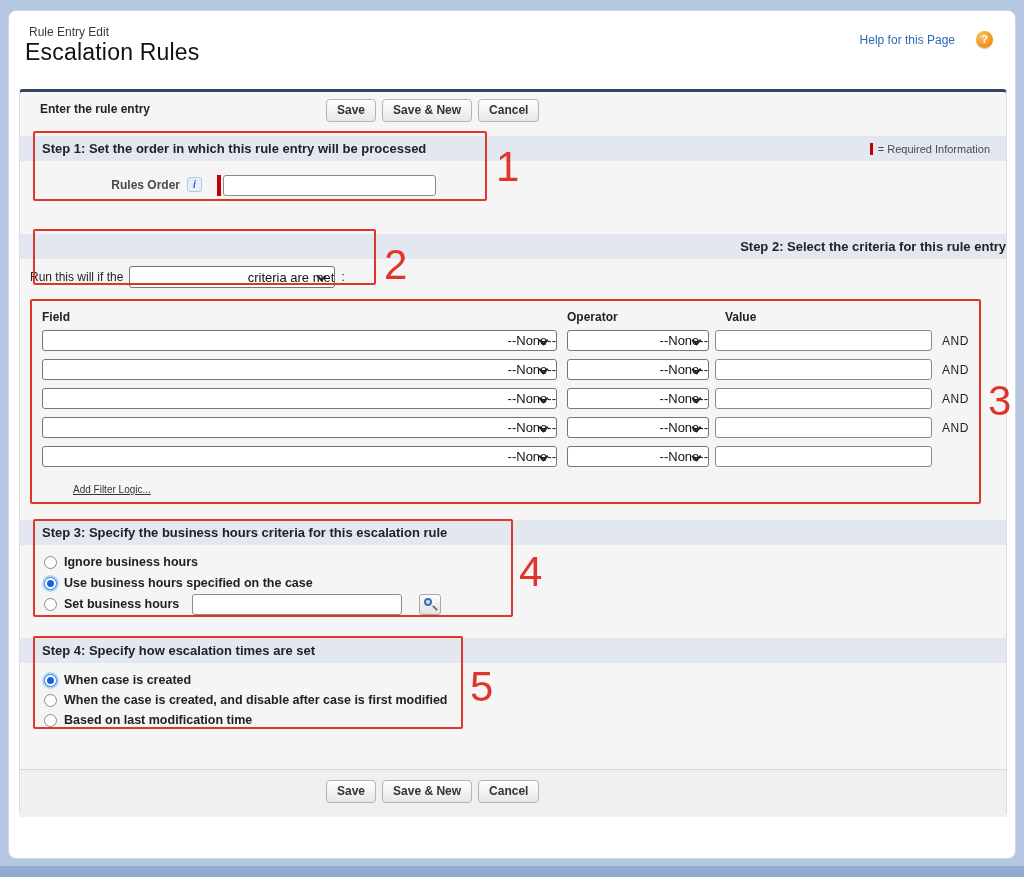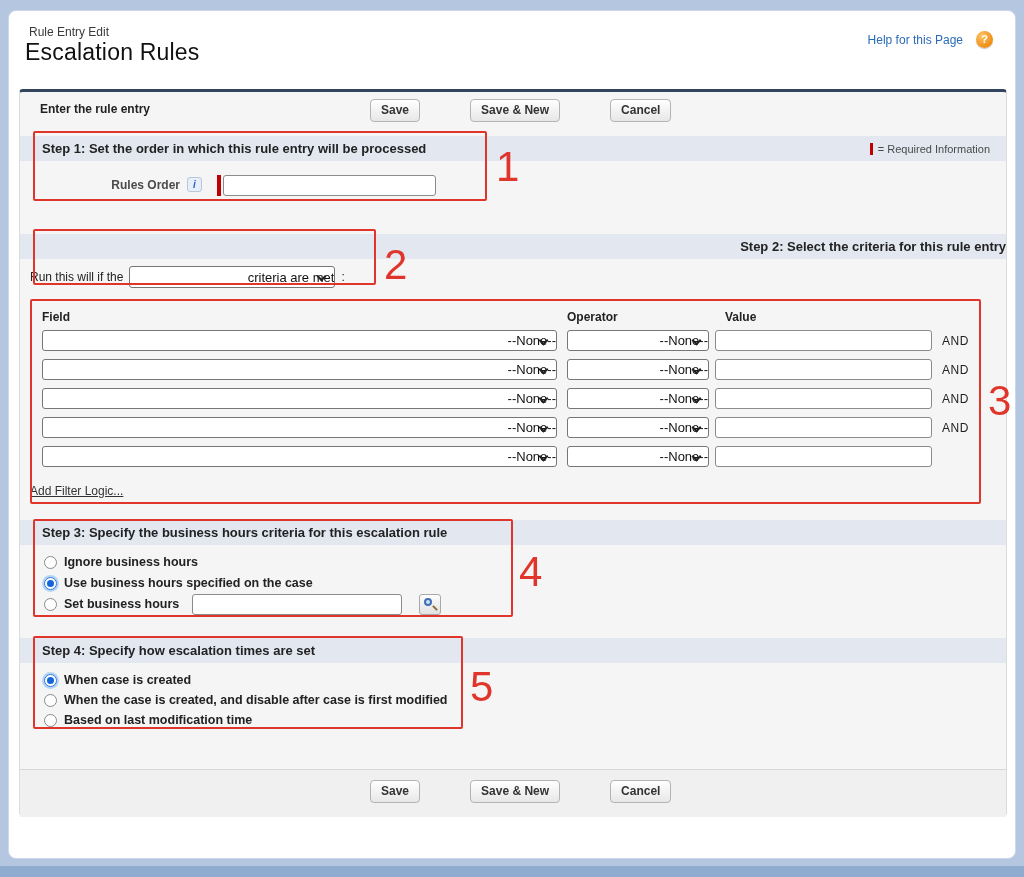--- a/index.html
+++ b/index.html
@@ -13,42 +13,42 @@
   .bottom-strip { position:absolute; left:0; top:866px; width:1024px; height:11px; background:#8fabd0; }
 
   .card {
     position:absolute; left:8px; top:10px; width:1008px; height:849px;
     background:#ffffff; border-radius:8px; border:1px solid #c9d8ec;
   }
 
   
   .breadcrumb { position:absolute; left:20px; top:14px; font-size:12px; font-weight:normal; color:#3a3a3a; }
   .page-title { position:absolute; left:16px; top:28px; font-size:23px; color:#111; letter-spacing:.2px; }
-  .help-wrap { position:absolute; right:22px; top:20px; display:flex; align-items:center; gap:13px; }
+  .help-wrap { position:absolute; right:22px; top:20px; display:flex; align-items:center; gap:21px; }
   .help-link { font-size:12px; color:#2a6bb5; text-decoration:none; cursor:pointer; }
   .help-icon {
     width:17px; height:17px; border-radius:50%;
     background:radial-gradient(circle at 35% 30%, #fdc36a, #ef8e12 70%);
     color:#fff; font-size:11px; font-weight:bold; text-align:center; line-height:17px;
     box-shadow:0 1px 1px rgba(0,0,0,.25);
   }
 
   
   .form {
     position:absolute; left:10px; top:78px; width:988px; height:726px;
     background:#f5f5f6; border:1px solid #dcdcdc; border-top:3px solid #31455f;
     border-radius:4px 4px 2px 2px;
   }
   .sec-header { position:absolute; left:0; top:0; width:100%; height:38px; }
   .sec-title { position:absolute; left:20px; top:10px; font-size:12px; font-weight:bold; color:#222; }
   .btn-row { position:absolute; left:306px; top:7px; display:flex; gap:6px; }
   .btn {
     display:inline-block; padding:3px 10px 4px; font-size:12px; font-weight:bold; color:#333;
     background:linear-gradient(#ffffff,#e7e7e7); border:1px solid #b4b4b4; border-radius:4px;
-    cursor:pointer; white-space:nowrap; font-family:"Liberation Sans", sans-serif;margin-left:44px;
+    cursor:pointer; white-space:nowrap; font-family:"Liberation Sans", sans-serif;
   }
 
   .band {
     position:absolute; left:0; width:100%; height:25px; background:#e2e7f0;
     display:flex; align-items:center;
   }
   .band-title { margin-left:22px; font-size:13px; font-weight:bold; color:#222; }
   .req-legend { margin-left:auto; margin-right:16px; display:flex; align-items:center; gap:5px; }
   .req-bar-sm { width:3px; height:12px; background:#c00000; }
   .req-text { font-size:11px; color:#4a4a4a; }
@@ -87,21 +87,21 @@
   .fhead { position:absolute; font-size:12px; font-weight:bold; color:#222; top:218px; }
   .fh-field { left:22px; } .fh-op { left:547px; } .fh-val { left:705px; }
 
   .frow { position:absolute; left:0; width:100%; height:22px; }
   .f-field { position:absolute; left:22px; width:515px; height:21px; }
   .f-op    { position:absolute; left:547px; width:142px; height:21px; }
   .f-op .chev { right:8px; }
   .f-val   { position:absolute; left:695px; width:217px; }
   .f-and   { position:absolute; left:922px; top:4px; font-size:12px; color:#222; letter-spacing:.5px; }
 
-  .add-logic { position:absolute; left:10px; top:392px; font-size:12px; color:#333; text-decoration:underline; cursor:pointer; }
+  .add-logic { position:absolute; left:10px; top:392px; font-size:10px; color:#333; text-decoration:underline; cursor:pointer;padding-left:43px; }
 
   
   .opt { position:absolute; display:flex; align-items:center; gap:7px; height:16px; }
   .radio {
     width:13px; height:13px; border:1px solid #8a8a8a; border-radius:50%; background:#fff;
     position:relative; flex:0 0 auto; cursor:pointer;
   }
   .radio.sel-r { border-color:#2f7ce0; box-shadow:0 0 0 2px #b5d4f6; }
   .radio.sel-r::after {
     content:""; position:absolute; left:2px; top:2px; width:7px; height:7px; border-radius:50%;

